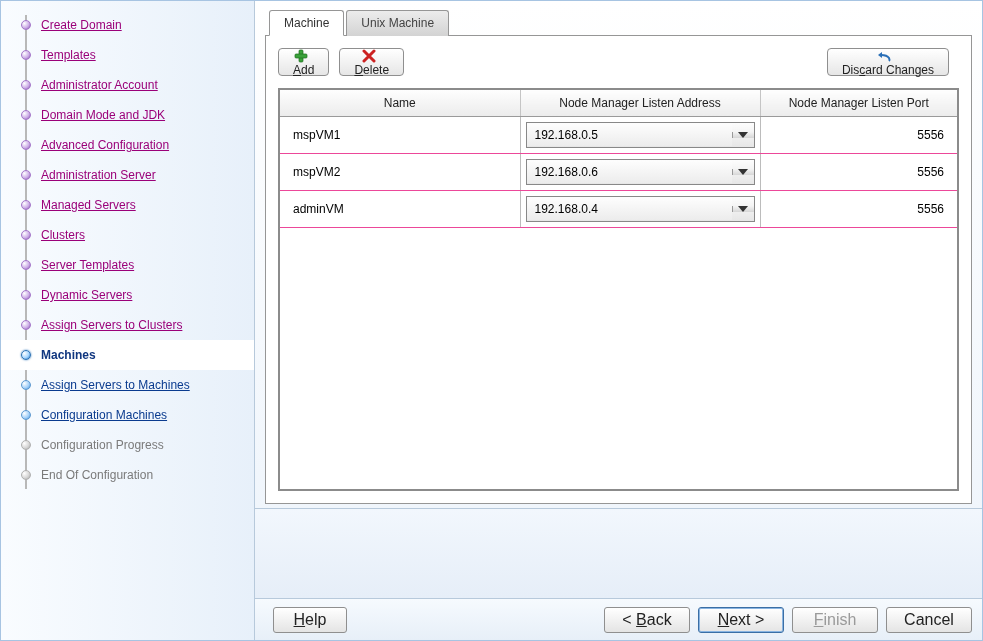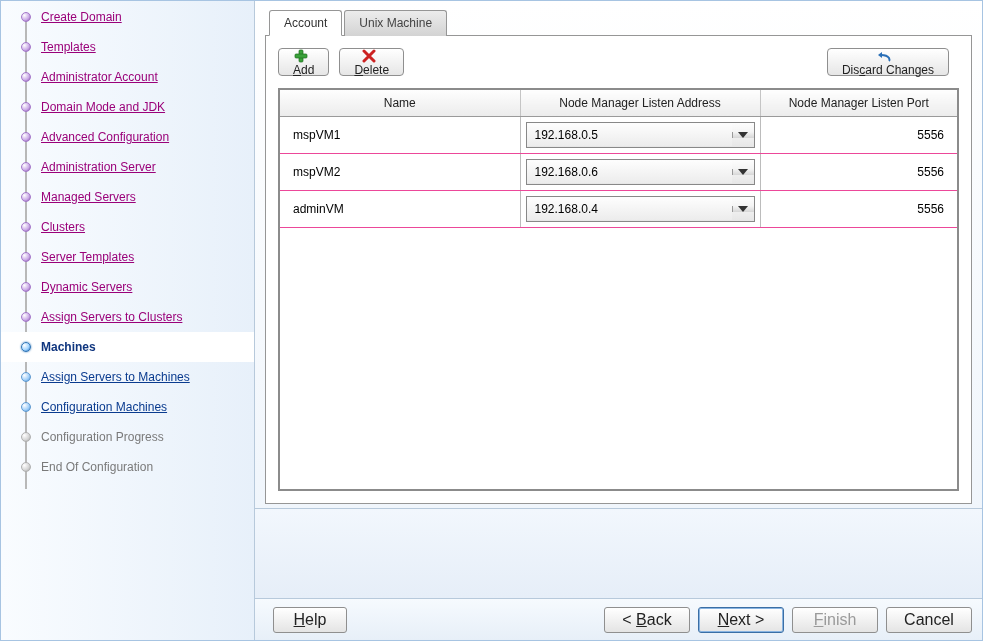--- a/index.html
+++ b/index.html
@@ -17,21 +17,21 @@
     border: 1px solid #a7c4e2;
     background: linear-gradient(to bottom, #ffffff, #ecf3fb);
   }
   
   .sidebar {
     width: 254px;
     height: 100%;
     background: linear-gradient(to right, #f9fcff, #e7f0fa);
     border-right: 1px solid #b7c9db;
     position: relative;
-    padding-top: 1px;
+    padding-top: 9px;
   }
   .nav-list {
     list-style: none;
     margin: 0; padding: 0;
   }
   .nav-item {
     position: relative;
     height: 30px;
     padding-left: 40px;
     display: flex;
@@ -339,21 +339,21 @@
           <span class="nav-link">End Of Configuration</span>
         </li>
       </ul>
   </div>
 
   <div class="main">
 
     <div class="content-area">
 
       <div class="tabs" id="tabs">
-          <div class="tab active">Account</div>
+          <div class="tab active">Machine</div>
           <div class="tab">Unix Machine</div>
         </div>
 
       <div class="tab-body">
 
         <div class="toolbar">
           <button class="btn">
             <span class="icon">
               <svg width="14" height="14" viewBox="0 0 14 14">
                 <rect x="5" y="1" width="4" height="12" rx="1" fill="#3aa13a" stroke="#1e6f1e" stroke-width="0.7"></rect>

